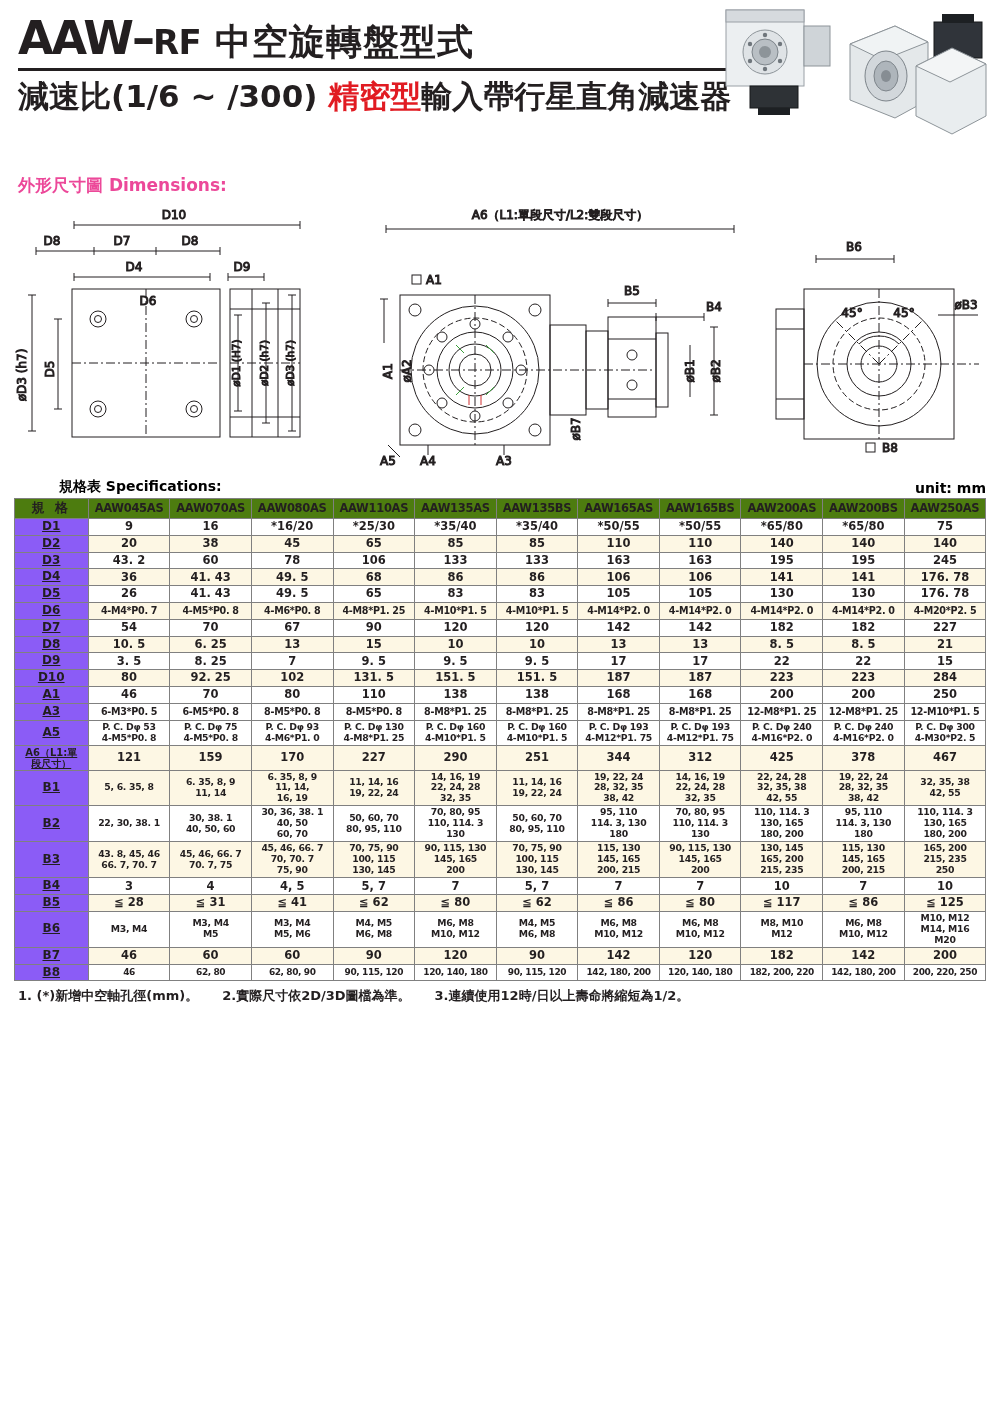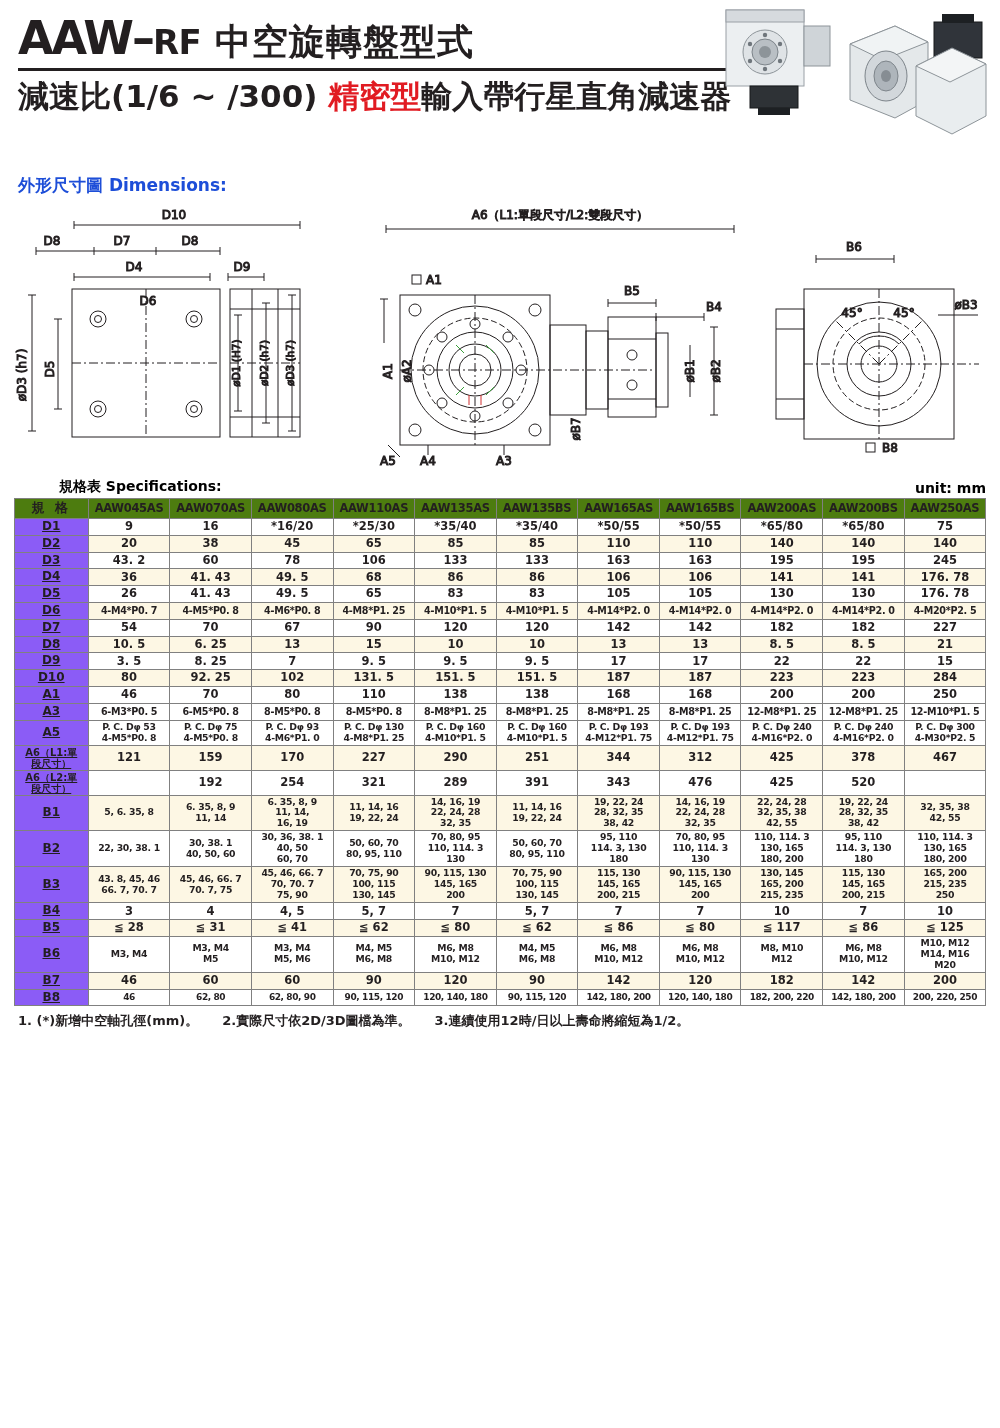--- a/index.html
+++ b/index.html
@@ -59,21 +59,21 @@
     top: 4px;
     width: 270px;
     height: 160px;
   }
 
   
   .section-label {
     font-size: 17px;
     font-weight: bold;
     margin: 6px 0 2px 18px;
-    color: #1d4ed8;
+    color: #ec4899;
   }
   .dim-area {
     position: relative;
     height: 275px;
     margin: 0 14px;
   }
   .dim-area svg { display: block; }
 
   
   .spec-head {
@@ -605,34 +605,20 @@
           <td class="val">170</td>
           <td class="val">227</td>
           <td class="val">290</td>
           <td class="val">251</td>
           <td class="val">344</td>
           <td class="val">312</td>
           <td class="val">425</td>
           <td class="val">378</td>
           <td class="val">467</td>
         </tr>
-        <tr class="r-odd">
-          <td class="rowlab small">A6（L2:單<br>段尺寸）</td>
-          <td class="val"></td>
-          <td class="val">192</td>
-          <td class="val">254</td>
-          <td class="val">321</td>
-          <td class="val">289</td>
-          <td class="val">391</td>
-          <td class="val">343</td>
-          <td class="val">476</td>
-          <td class="val">425</td>
-          <td class="val">520</td>
-          <td class="val"></td>
-        </tr>
         <tr class="r-even">
           <td class="rowlab">B1</td>
           <td class="val multi">5, 6. 35, 8</td>
           <td class="val multi">6. 35, 8, 9<br>11, 14</td>
           <td class="val multi">6. 35, 8, 9<br>11, 14,<br>16, 19</td>
           <td class="val multi">11, 14, 16<br>19, 22, 24</td>
           <td class="val multi">14, 16, 19<br>22, 24, 28<br>32, 35</td>
           <td class="val multi">11, 14, 16<br>19, 22, 24</td>
           <td class="val multi">19, 22, 24<br>28, 32, 35<br>38, 42</td>
           <td class="val multi">14, 16, 19<br>22, 24, 28<br>32, 35</td>

